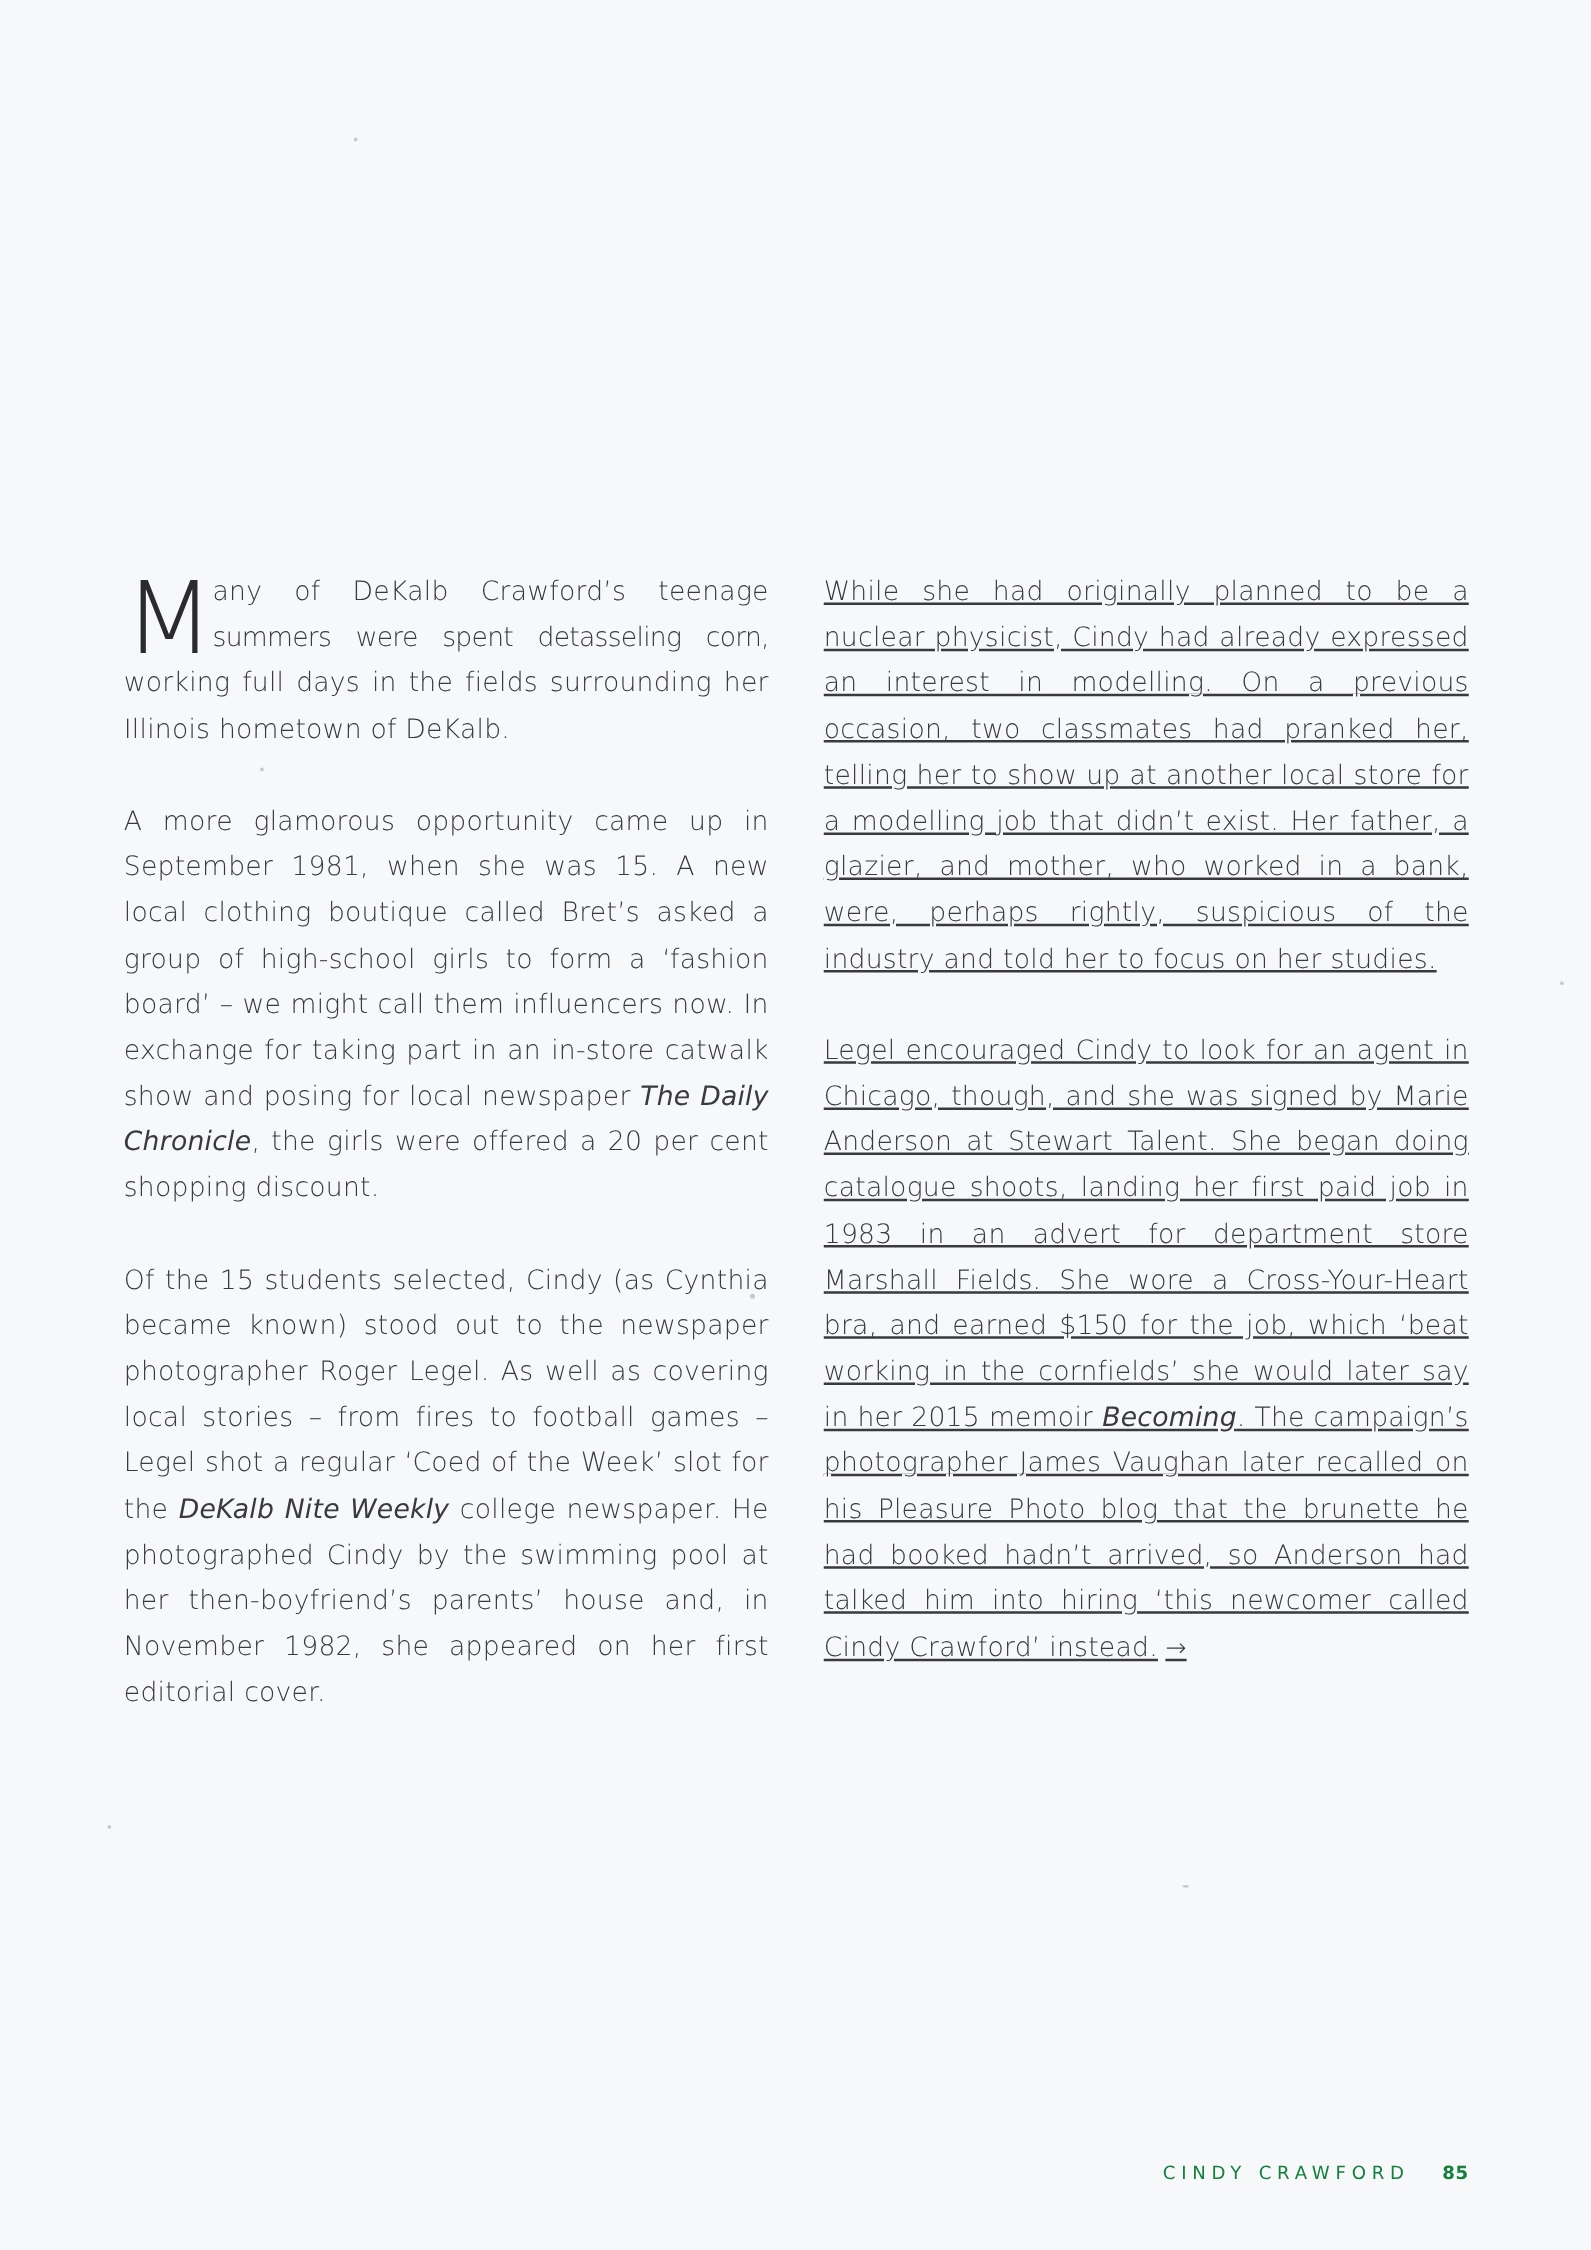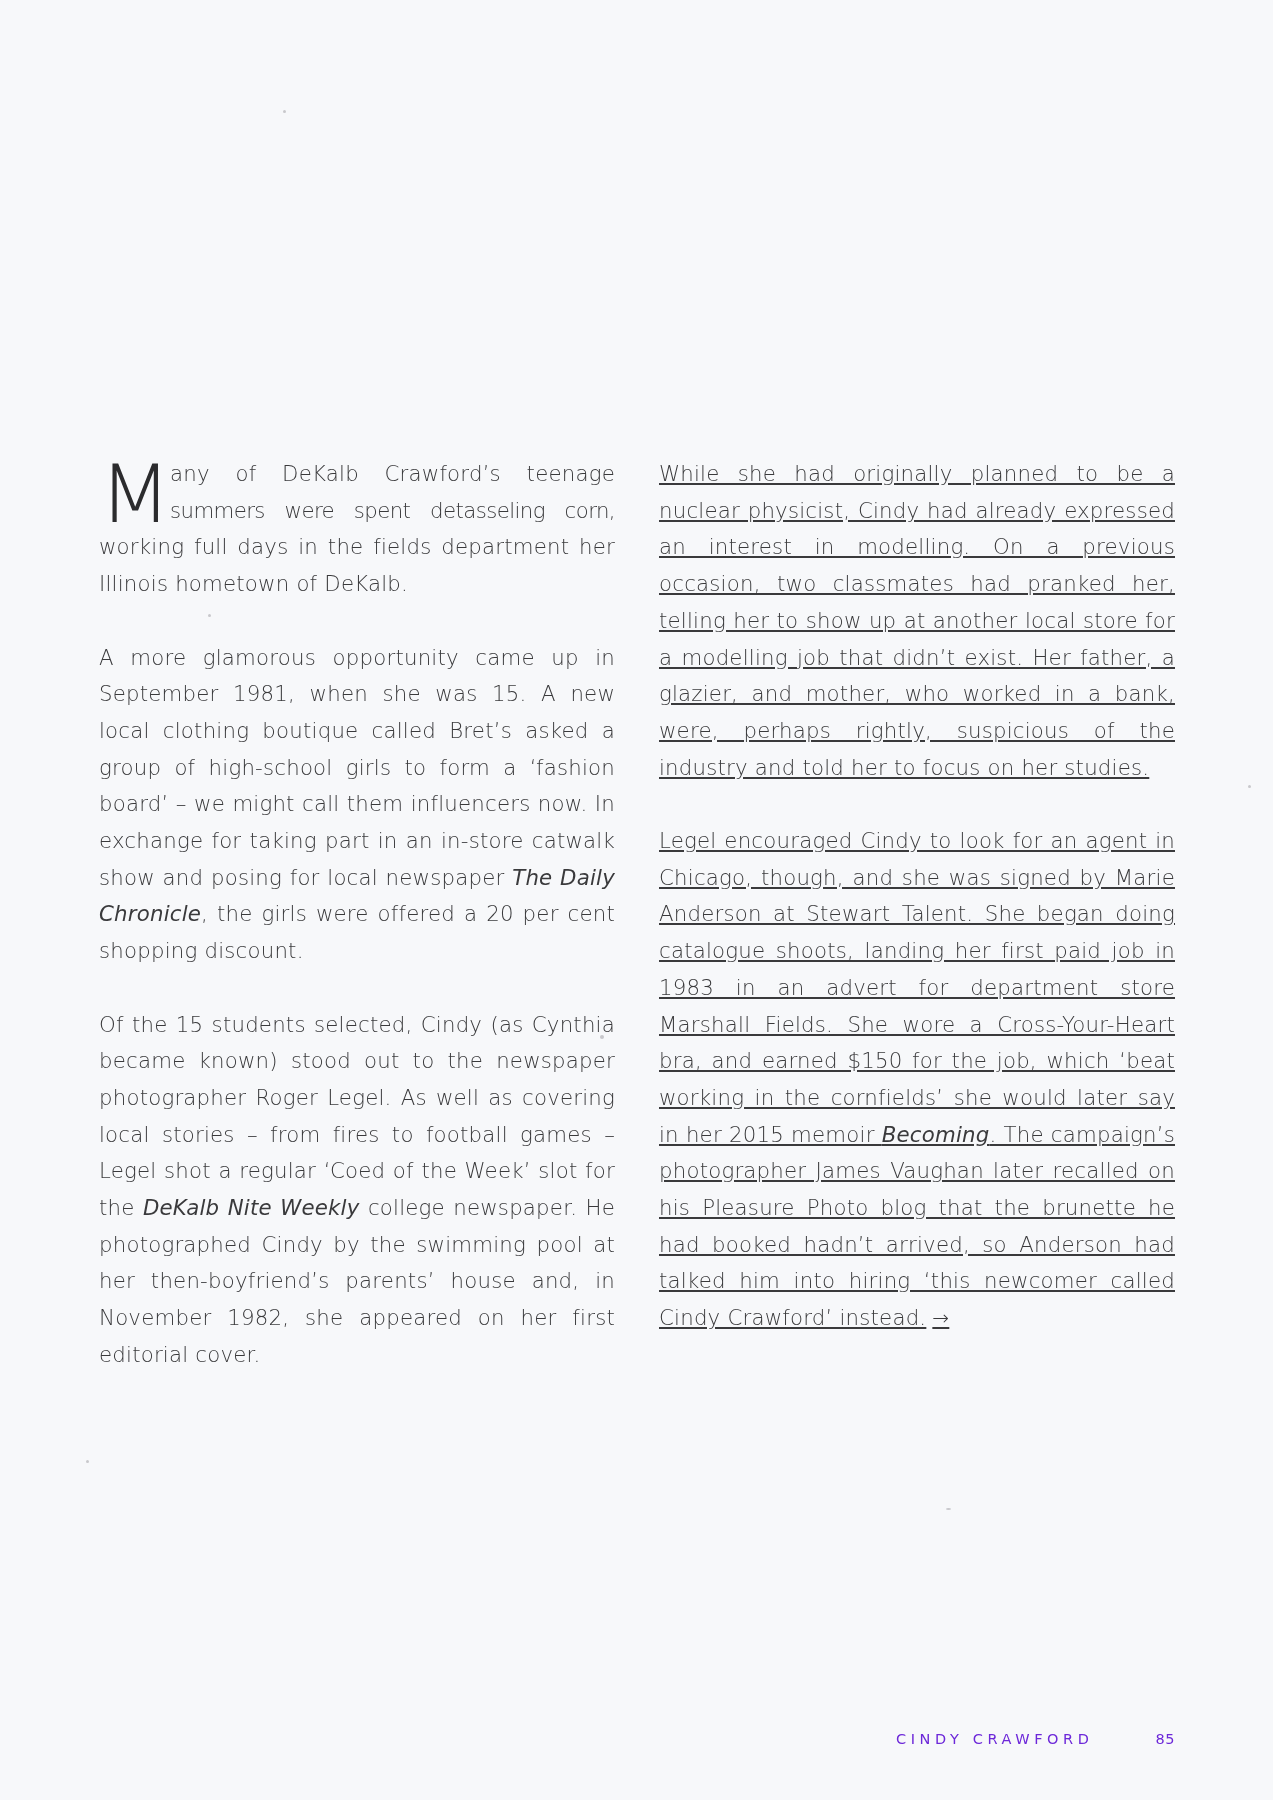--- a/index.html
+++ b/index.html
@@ -36,38 +36,37 @@
     letter-spacing: -2px;
     transform: scaleX(1.05);
     transform-origin: left;
   }
   .tight { letter-spacing: -0.6px; word-spacing: -2px; margin-top: 27px; }
   .footer {
     position: absolute;
     right: 98px;
     top: 1731px;
     font-size: 14.5px;
-    color: #6d28d9;
+    color: #15803d;
     display: flex;
     align-items: center;
-    gap: 36px;
   }
   .footer .title { letter-spacing: 4.6px; margin-right: 26px; }
-  .footer .page { font-weight: normal; letter-spacing: 0.5px; text-align: right; }
+  .footer .page { font-weight: bold; letter-spacing: 0.5px; text-align: right; }
   .arrow { font-size: 20px; margin-left: 6px; }
   .speck { position: absolute; background: #c8c8cc; border-radius: 50%; }
 </style>
 </head>
 <body>
 
 <div class="col col-left">
   <p class="para">
     <span class="dropcap">M</span><span>any of DeKalb Crawford’s teenage</span>
     <span class="tight">summers were spent detasseling corn,</span>
-    <span>working full days in the fields department her Illinois hometown of DeKalb.</span>
+    <span>working full days in the fields surrounding her Illinois hometown of DeKalb.</span>
   </p>
   <p class="para"><span>A more glamorous opportunity came up in September 1981, when she was 15. A new local clothing boutique called Bret’s asked a group of high-school girls to form a ‘fashion board’ – we might call them influencers now. In exchange for taking part in an in-store catwalk show and posing for local newspaper </span><em>The Daily Chronicle</em><span>, the girls were offered a 20 per cent shopping discount.</span></p>
   <p class="para"><span>Of the 15 students selected, Cindy (as Cynthia became known) stood out to the newspaper photographer Roger Legel. As well as covering local stories – from fires to football games – Legel shot a regular ‘Coed of the Week’ slot for the </span><em>DeKalb Nite Weekly</em><span> college newspaper. He photographed Cindy by the swimming pool at her then-boyfriend’s parents’ house and, in November 1982, she appeared on her first editorial cover.</span></p>
 </div>
 
 <div class="col col-right">
   <p class="para">While she had originally planned to be a nuclear physicist, Cindy had already expressed an interest in modelling. On a previous occasion, two classmates had pranked her, telling her to show up at another local store for a modelling job that didn’t exist. Her father, a glazier, and mother, who worked in a bank, were, perhaps rightly, suspicious of the industry and told her to focus on her studies.</p>
   <p class="para"><span>Legel encouraged Cindy to look for an agent in Chicago, though, and she was signed by Marie Anderson at Stewart Talent. She began doing catalogue shoots, landing her first paid job in 1983 in an advert for department store Marshall Fields. She wore a Cross-Your-Heart bra, and earned $150 for the job, which ‘beat working in the cornfields’ she would later say in her 2015 memoir </span><em>Becoming</em><span>. The campaign’s photographer James Vaughan later recalled on his Pleasure Photo blog that the brunette he had booked hadn’t arrived, so Anderson had talked him into hiring ‘this newcomer called Cindy Crawford’ instead.</span><span class="arrow">→</span></p>
 </div>
 

